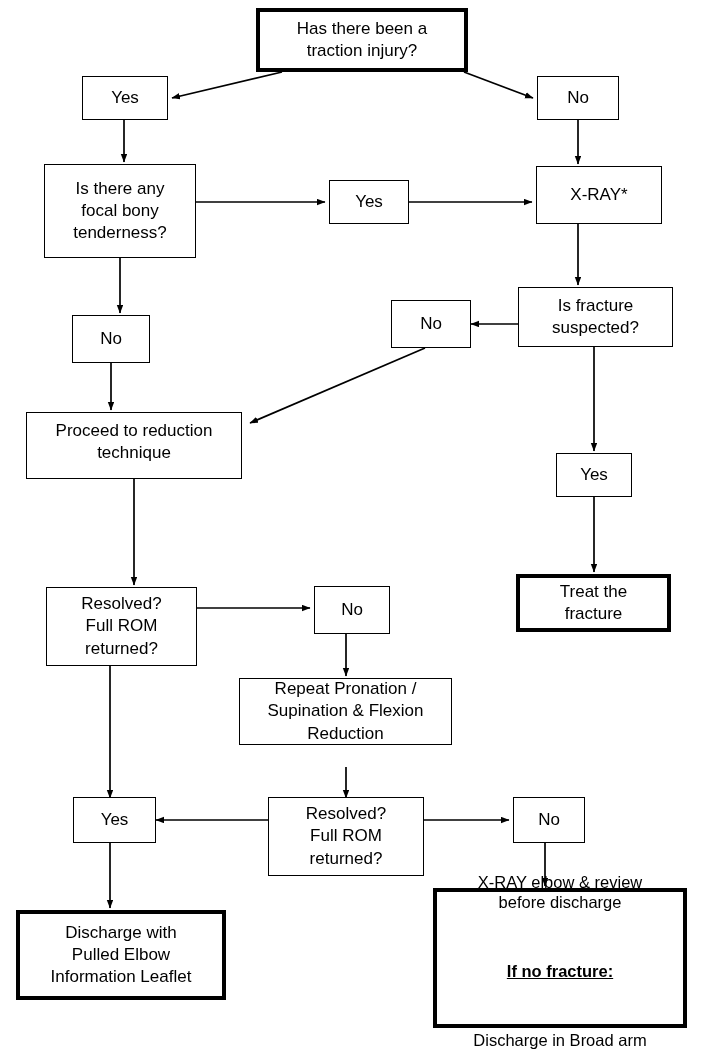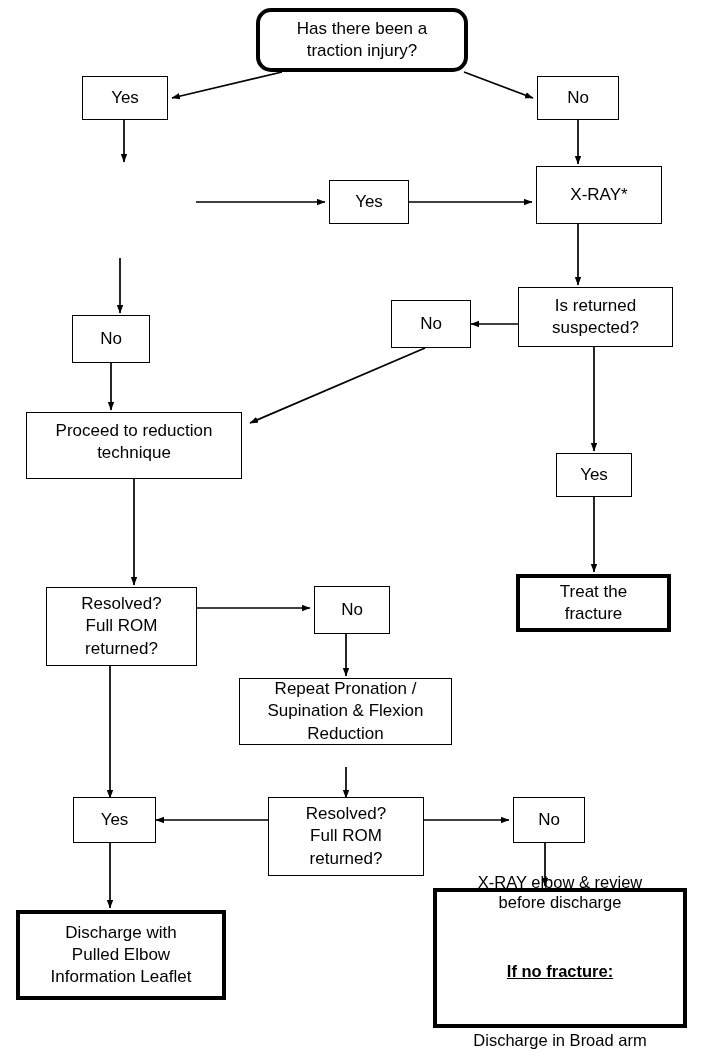--- a/index.html
+++ b/index.html
@@ -123,48 +123,53 @@
       <path d="M 268,820 L 156,820" marker-end="url(#arrow)"></path>
 
       <path d="M 424,820 L 509,820" marker-end="url(#arrow)"></path>
 
       <path d="M 110,843 L 110,908" marker-end="url(#arrow)"></path>
 
       <path d="M 545,843 L 545,886" marker-end="url(#arrow)"></path>
     </g>
   </svg>
 
-  <div class="node bold-border multiline" style="left:256px; top:8px; width:212px; height:64px;border-radius:15px;">
+  <div class="node bold-border multiline" style="left:256px; top:8px; width:212px; height:64px;">
     <span class="txt">Has there been a
 traction injury?</span>
   </div>
 
   <div class="node" style="left:82px; top:76px; width:86px; height:44px;">
     <span class="txt">Yes</span>
   </div>
 
   <div class="node" style="left:537px; top:76px; width:82px; height:44px;">
     <span class="txt">No</span>
   </div>
 
+  <div class="node multiline" style="left:44px; top:164px; width:152px; height:94px;">
+    <span class="txt">Is there any
+focal bony
+tenderness?</span>
+  </div>
 
   <div class="node" style="left:329px; top:180px; width:80px; height:44px;">
     <span class="txt">Yes</span>
   </div>
 
   <div class="node" style="left:536px; top:166px; width:126px; height:58px;">
     <span class="txt">X-RAY*</span>
   </div>
 
   <div class="node" style="left:72px; top:315px; width:78px; height:48px;">
     <span class="txt">No</span>
   </div>
 
   <div class="node multiline" style="left:518px; top:287px; width:155px; height:60px;">
-    <span class="txt">Is returned
+    <span class="txt">Is fracture
 suspected?</span>
   </div>
 
   <div class="node" style="left:391px; top:300px; width:80px; height:48px;">
     <span class="txt">No</span>
   </div>
 
   <div class="node" style="left:556px; top:453px; width:76px; height:44px;">
     <span class="txt">Yes</span>
   </div>

